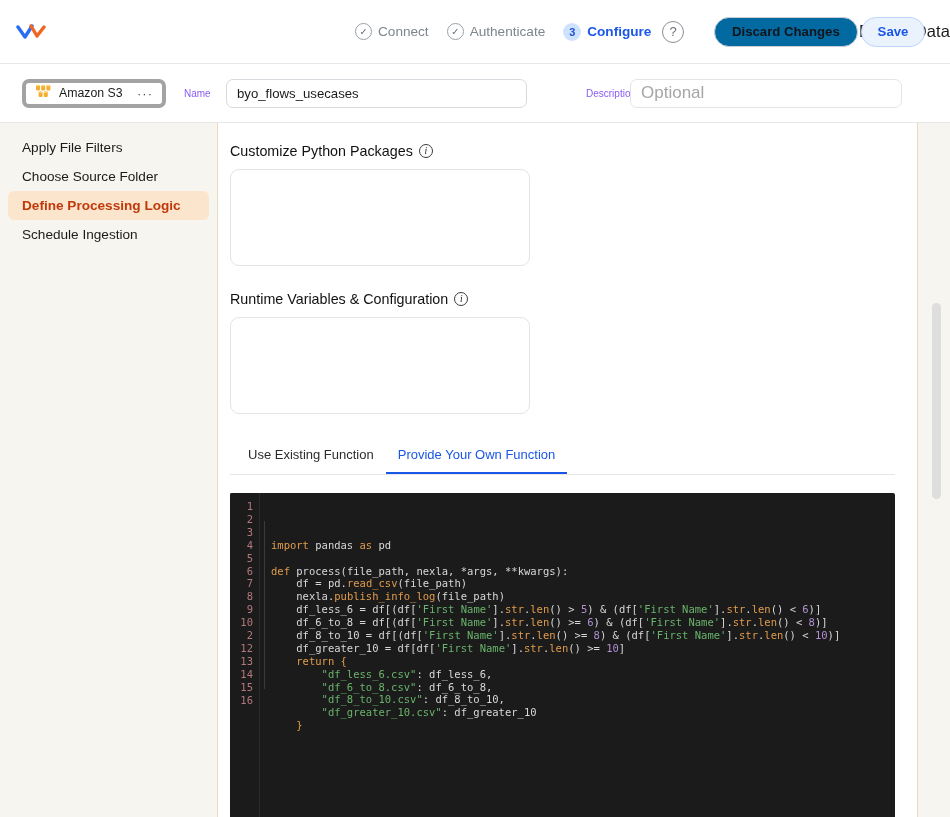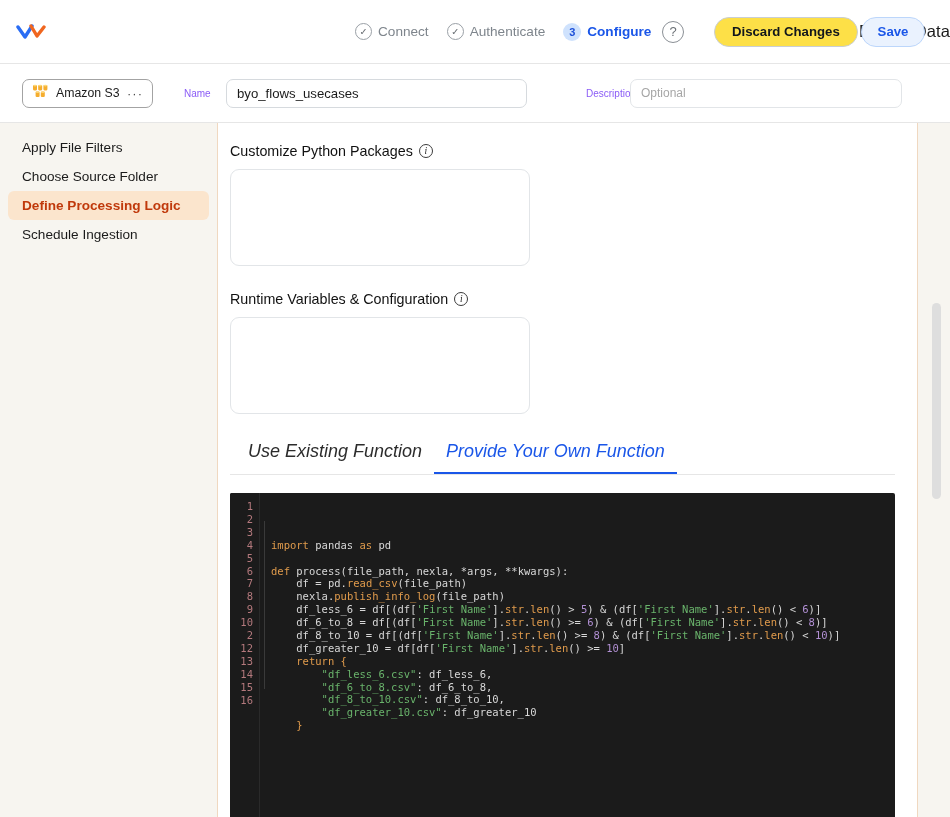--- a/index.html
+++ b/index.html
@@ -62,21 +62,21 @@
     position: absolute; left: 662px;
     width: 22px; height: 22px; border-radius: 50%;
     border: 1.3px solid #8b9096; color: #6b7075;
     font-size: 13px; display: flex; align-items: center; justify-content: center;
     cursor: pointer; background: #fff;
   }
   .btn-discard {
     position: absolute; left: 714px;
     height: 30px; padding: 0 17px;
     border: 1px solid #c9ced4; border-radius: 16px;
-    background: #fde047; color: #11161c;
+    background: #0369a1; color: #11161c;
     font-size: 13.2px; font-weight: bold;
     font-family: "Liberation Sans", sans-serif;
     cursor: pointer;
     display: flex; align-items: center;
   }
   .btn-save {
     position: absolute; left: 861px;
     height: 30px; width: 64px;
     border: 1px solid #bcd6fb; border-radius: 16px;
     background: #eaf2fe; color: #1a56e8;
@@ -89,22 +89,22 @@
   
   .subbar {
     height: 59px;
     display: flex; align-items: center;
     background: #fff;
     border-bottom: 1px solid #e6e6e6;
     position: relative;
   }
   .source-chip {
     margin-left: 22px;
-    height: 29px; width: 131px;
-    border: 1px solid #a3a3a3; border-radius: 7px;
+    height: 29px; width: 144px;
+    border: 4px solid #a3a3a3; border-radius: 7px;
     display: flex; align-items: center; gap: 7px;
     padding: 0 9px;
     background: #fff; cursor: pointer;
   }
   .source-chip .s3name { font-size: 12.3px; color: #1b1b1b; flex: 1; }
   .source-chip .dots { color: #4a4a4a; font-size: 13px; letter-spacing: 1px; }
 
   .field-label { font-size: 10px; color: #8b5cf6; }
   .name-label { position: absolute; left: 184px; }
   .name-input {
@@ -113,21 +113,21 @@
     border: 1px solid #d6dade; border-radius: 7px;
     padding: 0 10px; font-size: 13.2px; color: #1b1b1b;
     font-family: "Liberation Sans", sans-serif;
     background: #fff; outline: none;
   }
   .desc-label { position: absolute; left: 586px; }
   .desc-input {
     position: absolute; left: 630px;
     width: 272px; height: 29px;
     border: 1px solid #e2e5e8; border-radius: 7px;
-    padding: 0 10px; font-size: 12px; color: #1b1b1b;
+    padding: 0 10px; font-size: 17px; color: #1b1b1b;
     font-family: "Liberation Sans", sans-serif;
     background: #fff; outline: none;
   }
   .desc-input::placeholder { color: #a6a6a6; }
 
   
   .body-wrap { display: flex; height: 702px; position: relative; }
 
   .sidebar {
     width: 218px;
@@ -182,24 +182,23 @@
   
   .tabsrow {
     display: flex; align-items: flex-end;
     border-bottom: 1px solid #e6e6e6;
     height: 36px;
     margin-top: 4px;
     position: relative;
     padding-left: 6px;
   }
   .tab {
-    font-size: 18px; padding: 0 12px 10px 12px;
+    font-size: 13px; padding: 0 12px 10px 12px;
     color: #2c2c2c; cursor: pointer;
     border-bottom: 2.5px solid transparent;
-    font-style: italic;
   }
   .tab.active { color: #1a56e8; border-bottom-color: #1a56e8; text-align: right; }
 
   .reuse-wrap {
     position: absolute; right: 5px; bottom: 2px;
   }
   .green-ring {
     border: 4px solid #72c63c;
     border-radius: 30px;
     padding: 4px;

